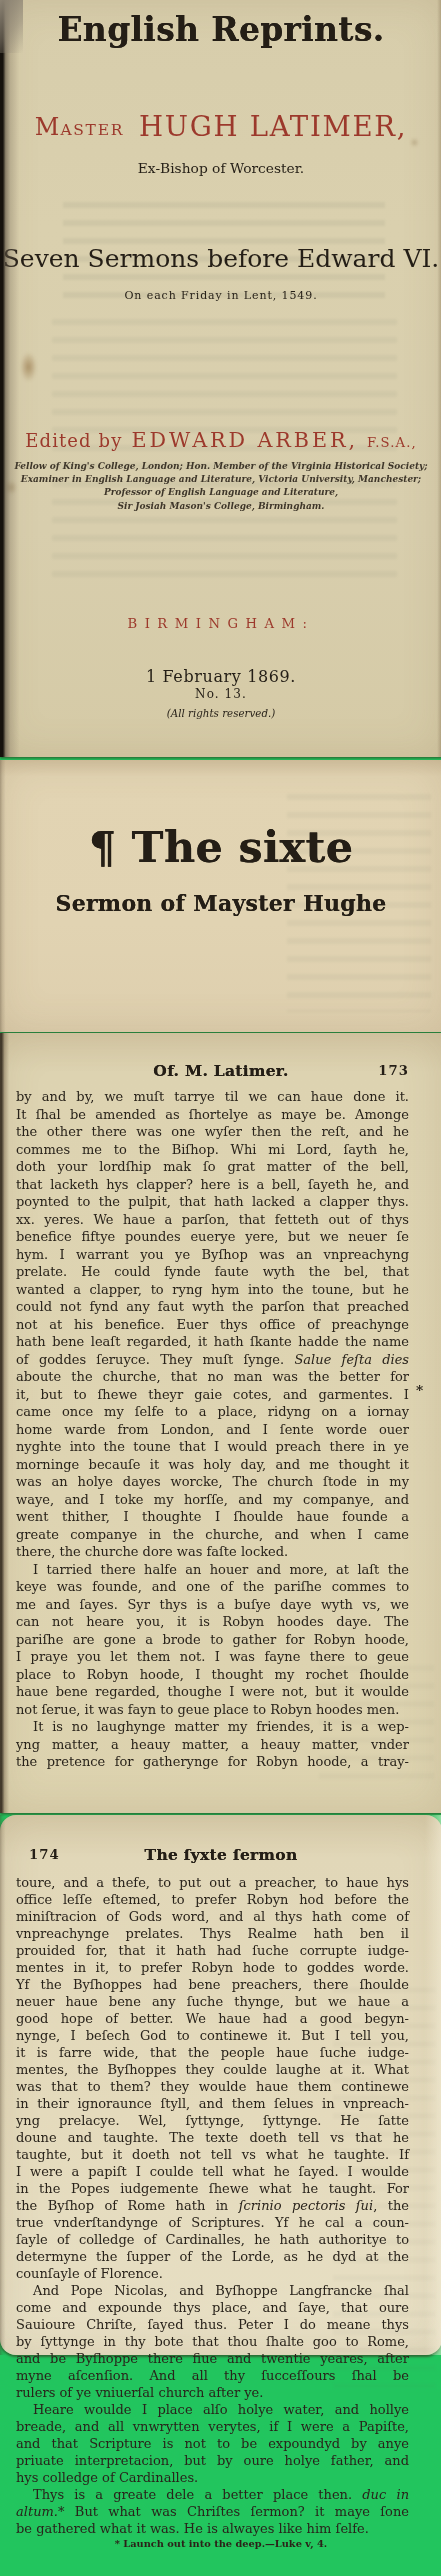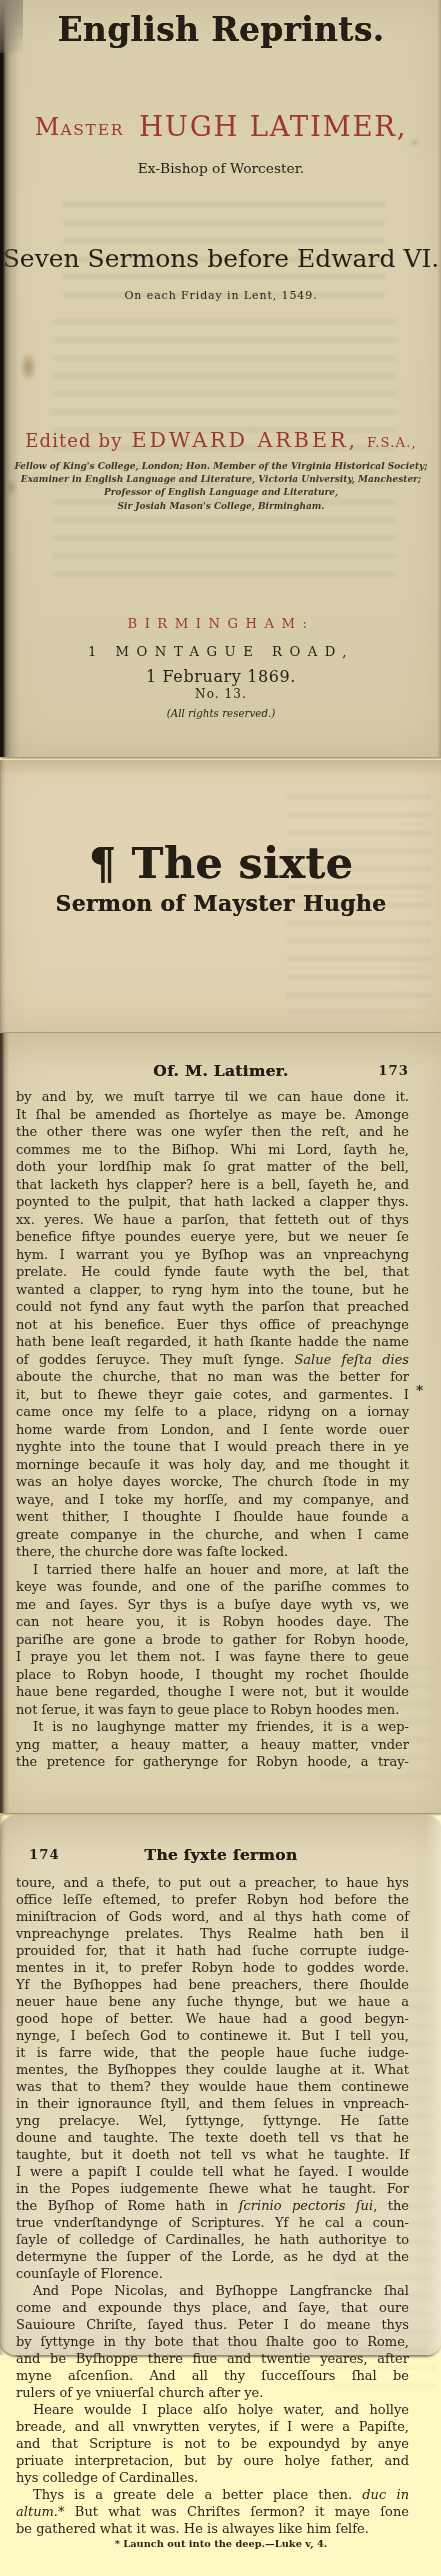--- a/index.html
+++ b/index.html
@@ -1,16 +1,16 @@
 <!DOCTYPE html>
 <html style="font-size:9.2px"><head>
 <meta charset="utf-8">
 <style>
   html,body{margin:0;padding:0;background:#9d8a6e;}
-  .stage{position:relative;width:442px;height:2576px;overflow:hidden;background:#fef9c3;
+  .stage{position:relative;width:442px;height:2576px;overflow:hidden;background:#22c55e;
          font-family:"DejaVu Serif","Liberation Serif",serif;color:#241e16;}
   .page{position:absolute;left:0;width:442px;box-shadow:0 1.7px 2.3px rgba(50,35,18,.55), inset 0 0 40px rgba(125,98,60,.16);}
   .page1{top:0;height:757px;background:linear-gradient(180deg,#d7cdab 0%,#dad0ae 30%,#d8cead 70%,#d5caa6 100%);}
   .page2{top:760px;height:272px;background:linear-gradient(180deg,#d3c2a0 0%,#e2d4b3 6%,#e1d3b2 60%,#decfae 100%);}
   .page3{top:1033px;height:780px;background:linear-gradient(180deg,#d6c9a6 0%,#ddd3b1 5%,#ded4b2 60%,#dcd2ae 100%);}
   .page4{top:1815px;height:540px;background:linear-gradient(180deg,#d9cdab 0%,#e1d7b8 8%,#e4dabc 55%,#e7dfc4 100%);border-radius:16px;}
   .gutter1{position:absolute;left:0;top:0;bottom:0;width:19.5px;
            background:linear-gradient(90deg,#16120d 0,#16120d 2.9px,rgba(92,82,66,.6) 5.7px,rgba(122,110,90,.3) 10.3px,rgba(0,0,0,0) 19.5px);}
   .corner1{position:absolute;left:0;top:0;width:23px;height:53px;background:linear-gradient(135deg,#8d8474 0,rgba(141,132,116,.55) 55%,rgba(0,0,0,0) 100%);}
   .gutter3{position:absolute;left:0;top:0;bottom:0;width:9.2px;
@@ -39,21 +39,21 @@
   .editor-line{position:absolute;left:0;right:0;top:428px;display:flex;justify-content:center;align-items:baseline;gap:9.2px;}
   .edited-by{font-size:18px;letter-spacing:1.1px;}
   .editor-name{font-size:20.7px;letter-spacing:2.9px;}
   .editor-honorific{font-size:13.2px;letter-spacing:1.1px;}
   .editor-titles{position:absolute;left:0;right:0;top:460px;font-style:italic;font-weight:bold;font-size:9px;line-height:13.2px;color:#3e362a;}
   .imprint-city{position:absolute;left:0;right:0;top:616px;font-size:13.2px;letter-spacing:7.5px;}
   .imprint-address{position:absolute;left:0;right:0;top:644px;font-size:13.2px;letter-spacing:7.5px;}
   .imprint-date{position:absolute;left:0;right:0;top:667px;font-size:16px;letter-spacing:0.6px;}
   .imprint-number{position:absolute;left:0;right:0;top:687px;font-size:12px;letter-spacing:1.1px;}
   .rights{position:absolute;left:0;right:0;top:707px;font-size:10.3px;font-style:italic;}
-  .sermon-h1{position:absolute;left:0;right:0;top:78px;font-size:43px;}
+  .sermon-h1{position:absolute;left:0;right:0;top:62px;font-size:43px;}
   .sermon-h2{position:absolute;left:0;right:0;top:130px;font-size:22px;}
   .sermon-sub{position:absolute;left:0;right:0;top:167px;font-size:16px;line-height:18px;font-weight:bold;text-shadow:0 0 0.3px currentColor;}
   .runhead{position:absolute;left:0;right:0;font-size:15.5px;}
   .p3-head{top:27.6px;}
   .p4-head{top:30px;}
   .pagenum{position:absolute;font-size:13.2px;letter-spacing:1.1px;font-weight:bold;}
   .pn173{right:33px;top:30px;}
   .pn174{left:29px;top:32px;}
   .body-block{position:absolute;left:16px;width:393px;font-size:13px;color:#29231b;}
   .p3-body{top:55px;line-height:17.5px;}
@@ -86,21 +86,20 @@
       <span class="editor-name">EDWARD ARBER,</span>
       <span class="editor-honorific">F.S.A.,</span>
     </div>
     <div class="editor-titles centered">
       <div>Fellow of King's College, London; Hon. Member of the Virginia Historical Society;</div>
       <div>Examiner in English Language and Literature, Victoria University, Manchester;</div>
       <div>Professor of English Language and Literature,</div>
       <div>Sir Josiah Mason's College, Birmingham.</div>
     </div>
     <div class="imprint-city centered red">BIRMINGHAM:</div>
-    <div class="imprint-address centered">1 MONTAGUE ROAD,</div>
     <div class="imprint-date centered">1 February 1869.</div>
     <div class="imprint-number centered">No. 13.</div>
     <div class="rights centered">(All rights reserved.)</div>
     <div class="stain stain-a"></div>
     <div class="stain stain-b"></div>
     <div class="stain stain-c"></div>
     <div class="gutter1"></div>
     <div class="corner1"></div>
     <div class="edge-r1"></div>
   </div>

